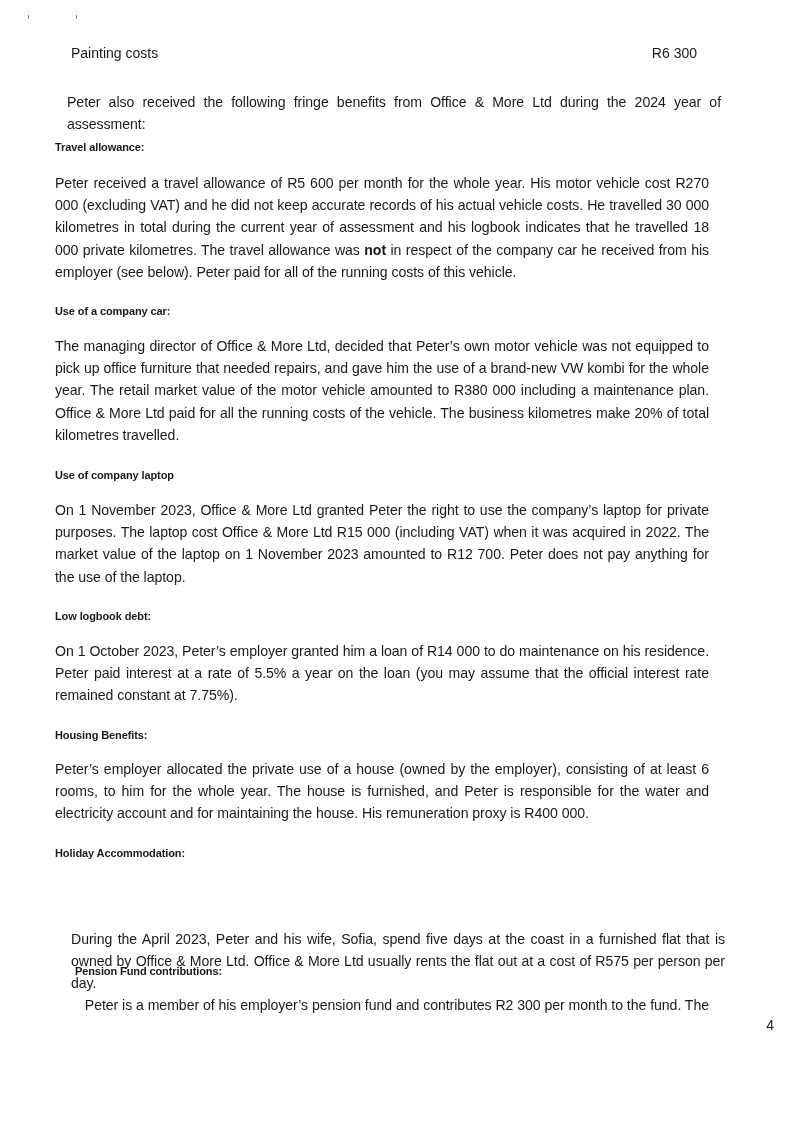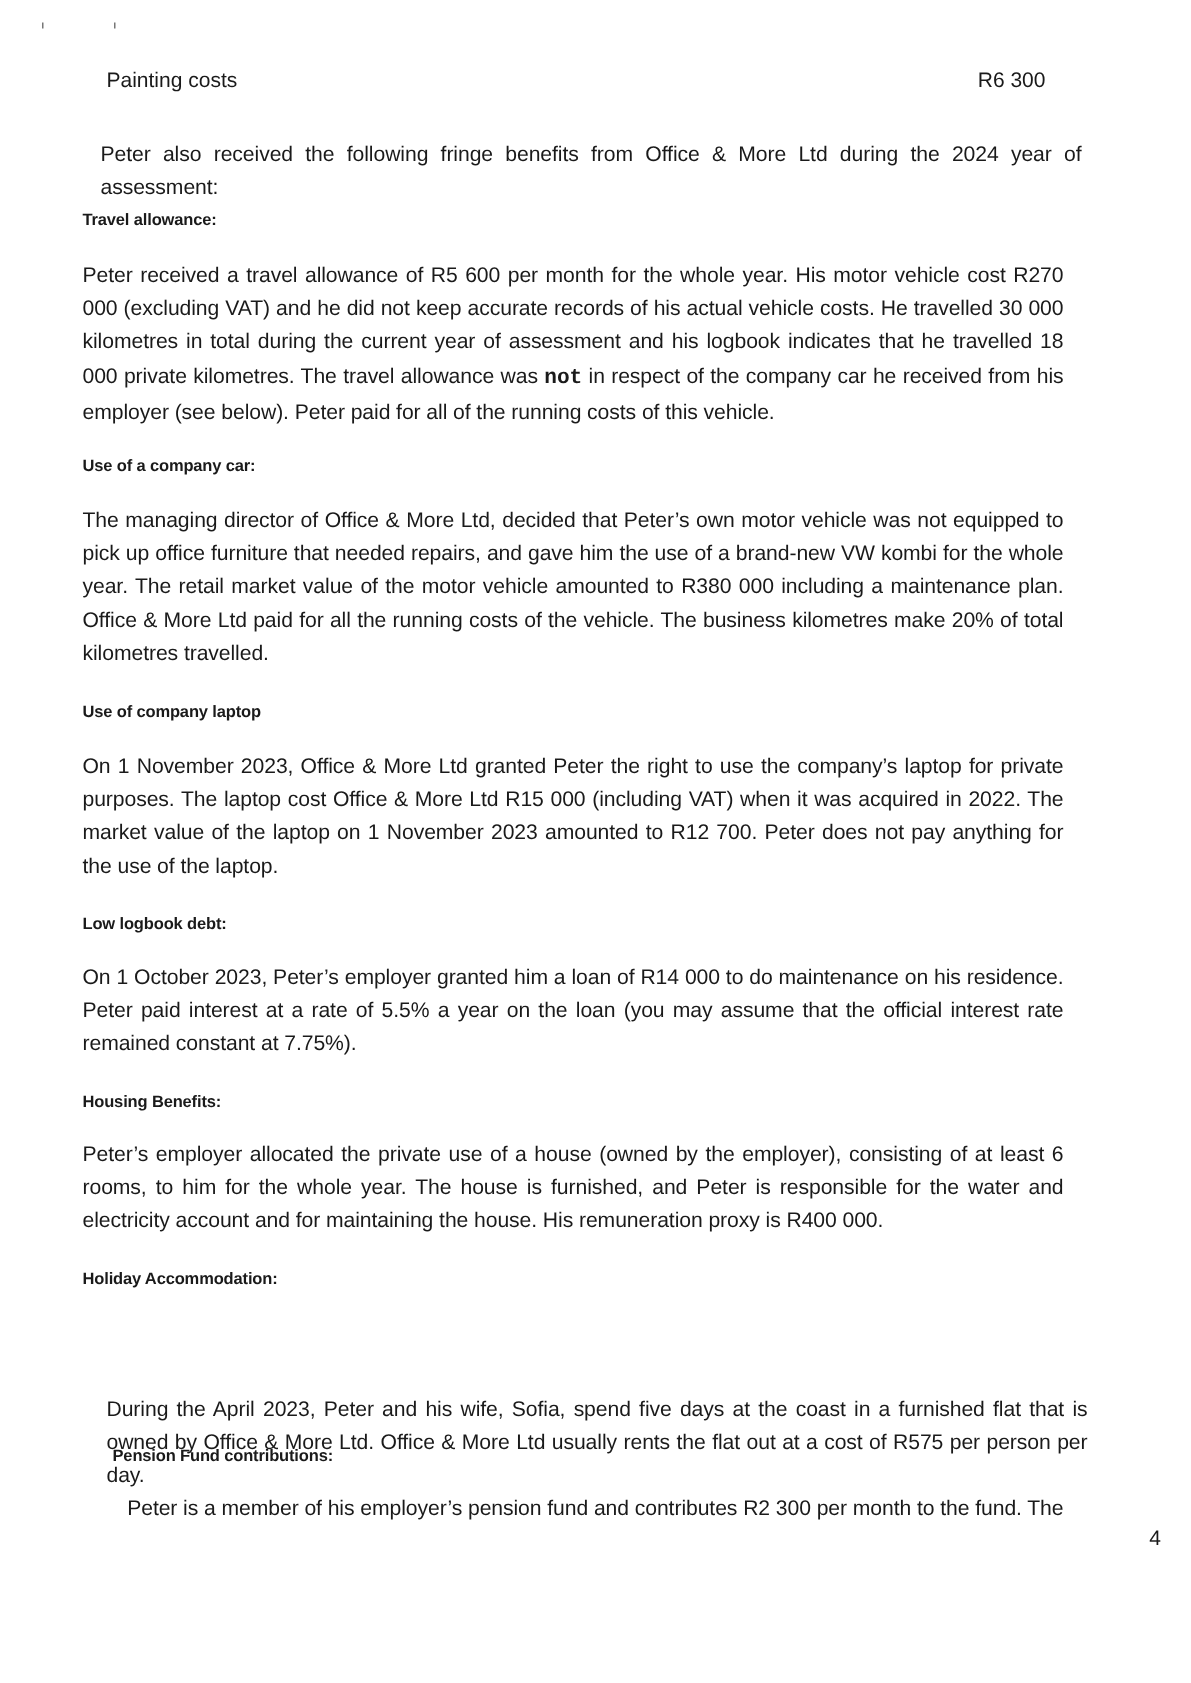--- a/index.html
+++ b/index.html
@@ -57,21 +57,21 @@
       font-weight: bold;
       line-height: 18px;
       letter-spacing: -0.1px;
     }
     .page-number {
       position: absolute;
       right: 20px;
       top: 1017px;
       font-size: 14px;
     }
-    b { font-weight: bold; font-family: Liberation Mono, monospace; }
+    b { font-weight: bold; }
   </style>
 </head>
 <body>
 
 <span class="tick" style="left:28px"></span>
 <span class="tick" style="left:76px"></span>
 
 <div class="page">
 
   <div class="line-item">

